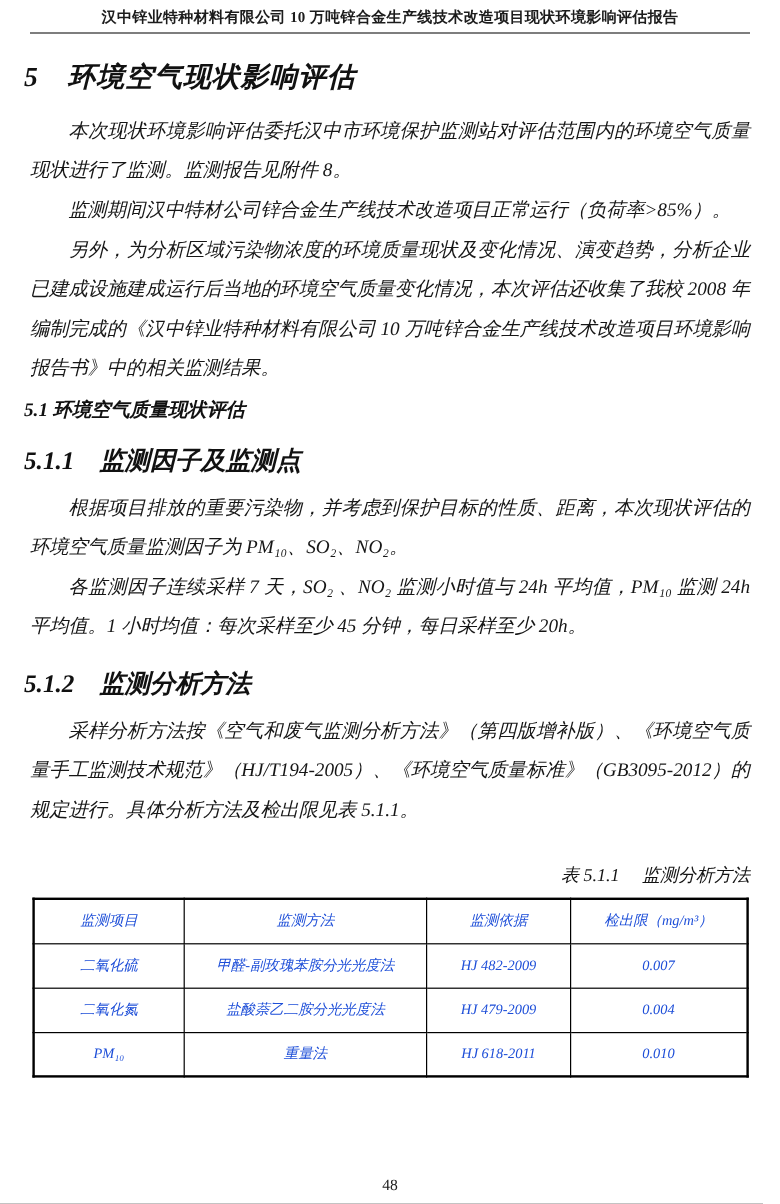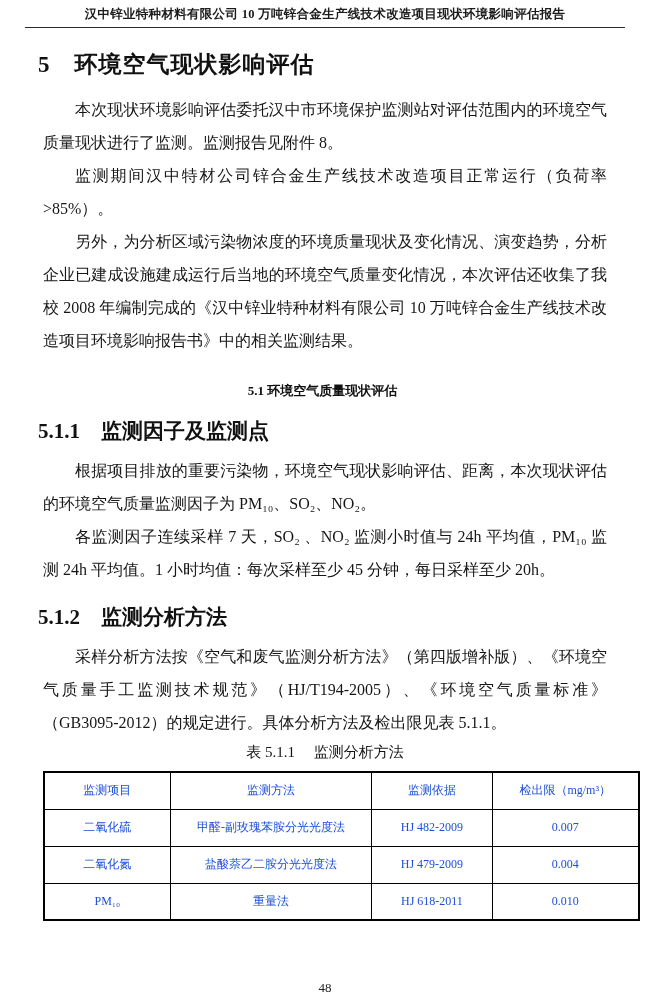--- a/index.html
+++ b/index.html
@@ -19,53 +19,52 @@
     text-align: center;
     font-size: 12.5px;
     font-weight: bold;
     letter-spacing: 0.3px;
     color: #1c1c1c;
   }
   .header-rule {
     margin: 4px 25px 0 25px;
     border-bottom: 1.6px solid #2a2a2a;
   }
-  .content { padding: 0 43px; }
+  .content { padding: 0 25px; font-style: italic; }
   h1.chapter-title {
     margin: 21px 0 0 -5px;
     font-size: 23px;
     font-weight: bold;
     letter-spacing: 1px;
     color: #111;
   }
   p.body-para {
     margin: 0;
     font-size: 16px;
     line-height: 33px;
     text-align: justify;
     text-indent: 2em;
     color: #161616;
   }
   p.first-para { margin-top: 13px; }
   h2.section-title {
-    margin: 25px 0 0 -5px;
-    font-size: 13px;
+    margin: 8px 0 0 -5px;
+    font-size: 16px;
     font-weight: bold;
     color: #111;
-    text-align: center;
   }
   h3.subsection-title {
     margin: 17px 0 9px -5px;
     font-size: 21px;
     font-weight: bold;
     color: #111;
   }
   .table-caption {
-    margin-top: 4px;
-    text-align: center;
+    margin-top: 28px;
+    text-align: right;
     font-size: 15px;
     color: #141414;
   }
   table.analysis-table {
     width: 597px;
     margin: 9px auto 0 auto;
     border-collapse: collapse;
     border: 2px solid #000;
     font-size: 12px;
     color: #1d4ed8;
@@ -101,21 +100,21 @@
 
     <h1 class="chapter-title">5　环境空气现状影响评估</h1>
 
     <p class="body-para first-para">本次现状环境影响评估委托汉中市环境保护监测站对评估范围内的环境空气质量现状进行了监测。监测报告见附件 8。</p>
     <p class="body-para">监测期间汉中特材公司锌合金生产线技术改造项目正常运行（负荷率&gt;85%）。</p>
     <p class="body-para">另外，为分析区域污染物浓度的环境质量现状及变化情况、演变趋势，分析企业已建成设施建成运行后当地的环境空气质量变化情况，本次评估还收集了我校 2008 年编制完成的《汉中锌业特种材料有限公司 10 万吨锌合金生产线技术改造项目环境影响报告书》中的相关监测结果。</p>
 
     <h2 class="section-title">5.1 环境空气质量现状评估</h2>
 
     <h3 class="subsection-title">5.1.1　监测因子及监测点</h3>
-    <p class="body-para">根据项目排放的重要污染物，环境空气现状影响评估、距离，本次现状评估的环境空气质量监测因子为 PM₁₀、SO₂、NO₂。</p>
+    <p class="body-para">根据项目排放的重要污染物，并考虑到保护目标的性质、距离，本次现状评估的环境空气质量监测因子为 PM₁₀、SO₂、NO₂。</p>
     <p class="body-para">各监测因子连续采样 7 天，SO₂ 、NO₂ 监测小时值与 24h 平均值，PM₁₀ 监测 24h 平均值。1 小时均值：每次采样至少 45 分钟，每日采样至少 20h。</p>
 
     <h3 class="subsection-title">5.1.2　监测分析方法</h3>
     <p class="body-para">采样分析方法按《空气和废气监测分析方法》（第四版增补版）、《环境空气质量手工监测技术规范》（HJ/T194-2005）、《环境空气质量标准》（GB3095-2012）的规定进行。具体分析方法及检出限见表 5.1.1。</p>
 
     <div class="table-caption">表 5.1.1　 监测分析方法</div>
 
     <table class="analysis-table">
       <colgroup>
         <col style="width:21.2%">

